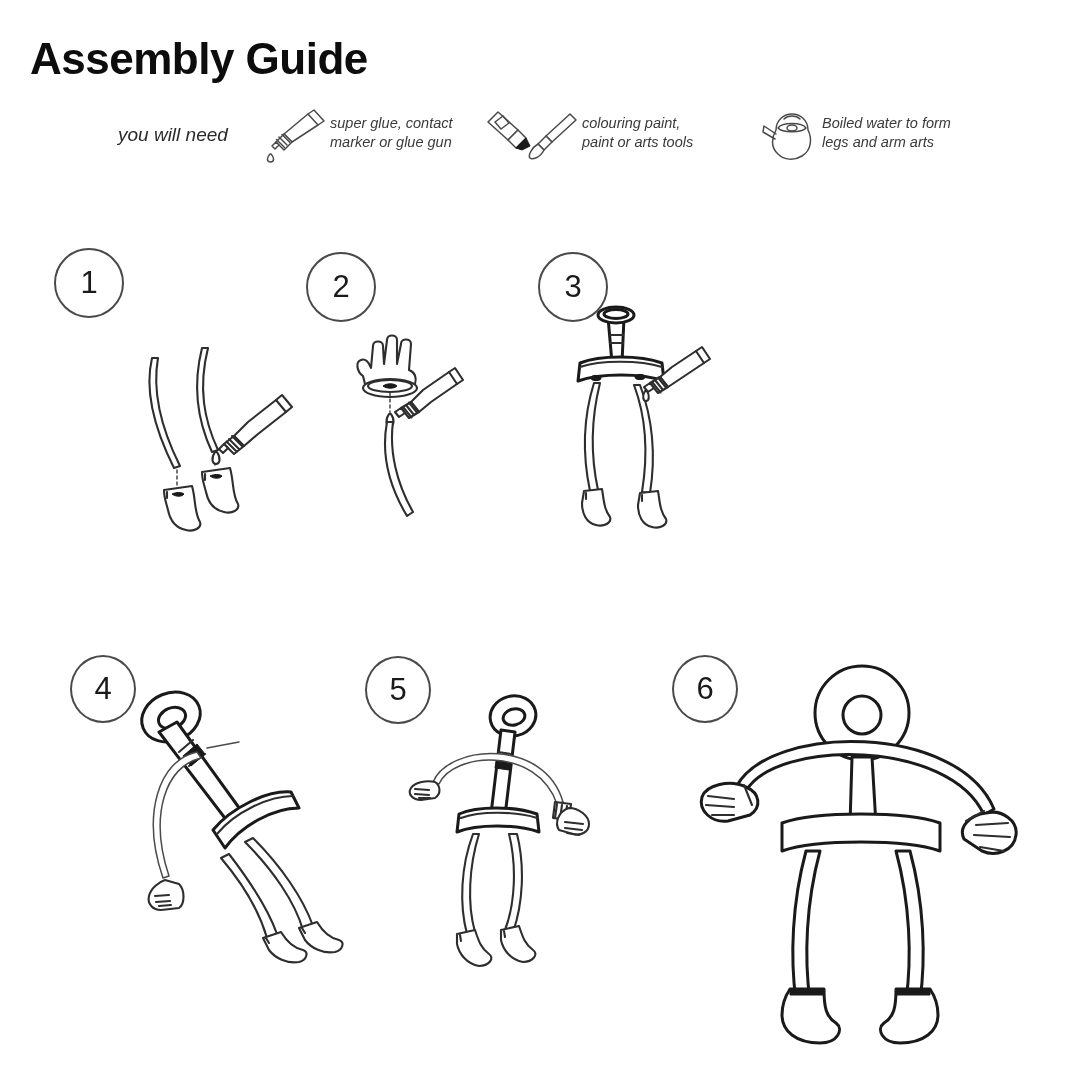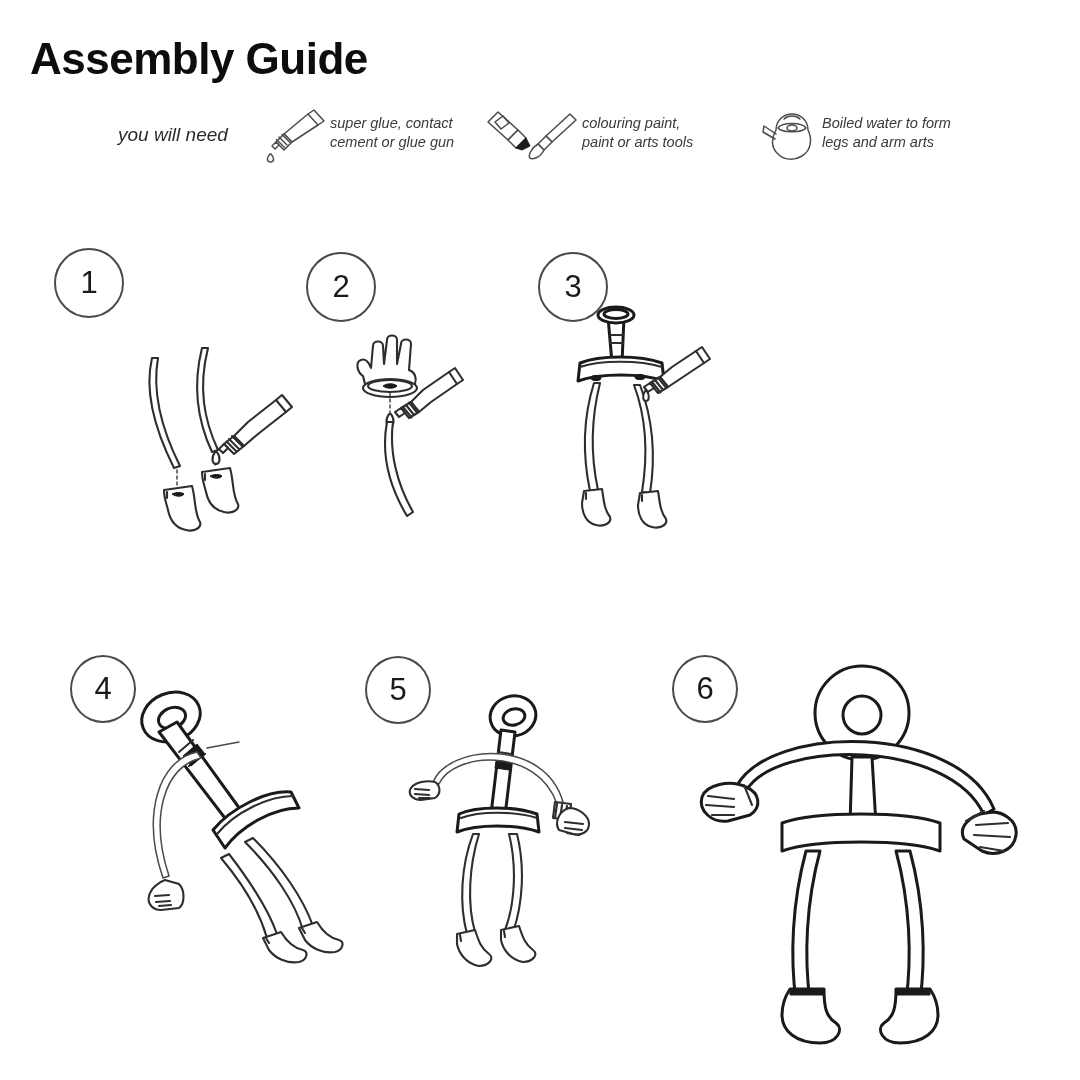--- a/index.html
+++ b/index.html
@@ -101,21 +101,21 @@
         <path class="fw-t" d="M30 34 L22 26 L46 6 L56 17 Z"></path>
         <path class="ln-t" d="M46 6 L52 2 L62 13 L56 17"></path>
         <path class="fw-t" d="M22 26 L30 34 L22 42 L14 34 Z"></path>
         <path class="ln-t" d="M17 29 L25 37 M20 26.5 L28 34.5 M14.5 31.5 L22.5 39.5"></path>
         <path class="fw-t" d="M14 34 L10 38 L13 41 L17 37 Z"></path>
         <path class="fw-t" d="M8 46 C4.5 49.5 4.5 54 8.5 54 C12.5 54 12.5 49.5 9 46 Z"></path>
       </svg>
     </div>
     <div class="material-text" style="left:68px;">
       <div>super glue, contact</div>
-      <div>cement or glue gun</div>
+      <div>marker or glue gun</div>
     </div>
   </div>
 
   <div class="material-item" style="left:484px;">
     <div class="material-icon" style="width:96px;">
       <svg viewBox="0 0 96 56" width="96" height="56">
         <path class="fw-t" d="M4 14 L14 4 L34 22 L24 32 Z"></path>
         <path class="ln-t" d="M11 14 L19 8 L25 15 L17 21 Z"></path>
         <path class="fw-t" d="M24 32 L34 22 L42 30 L32 40 Z"></path>
         <path class="fk" d="M32 40 L42 30 L46 38 L38 42 Z"></path>

